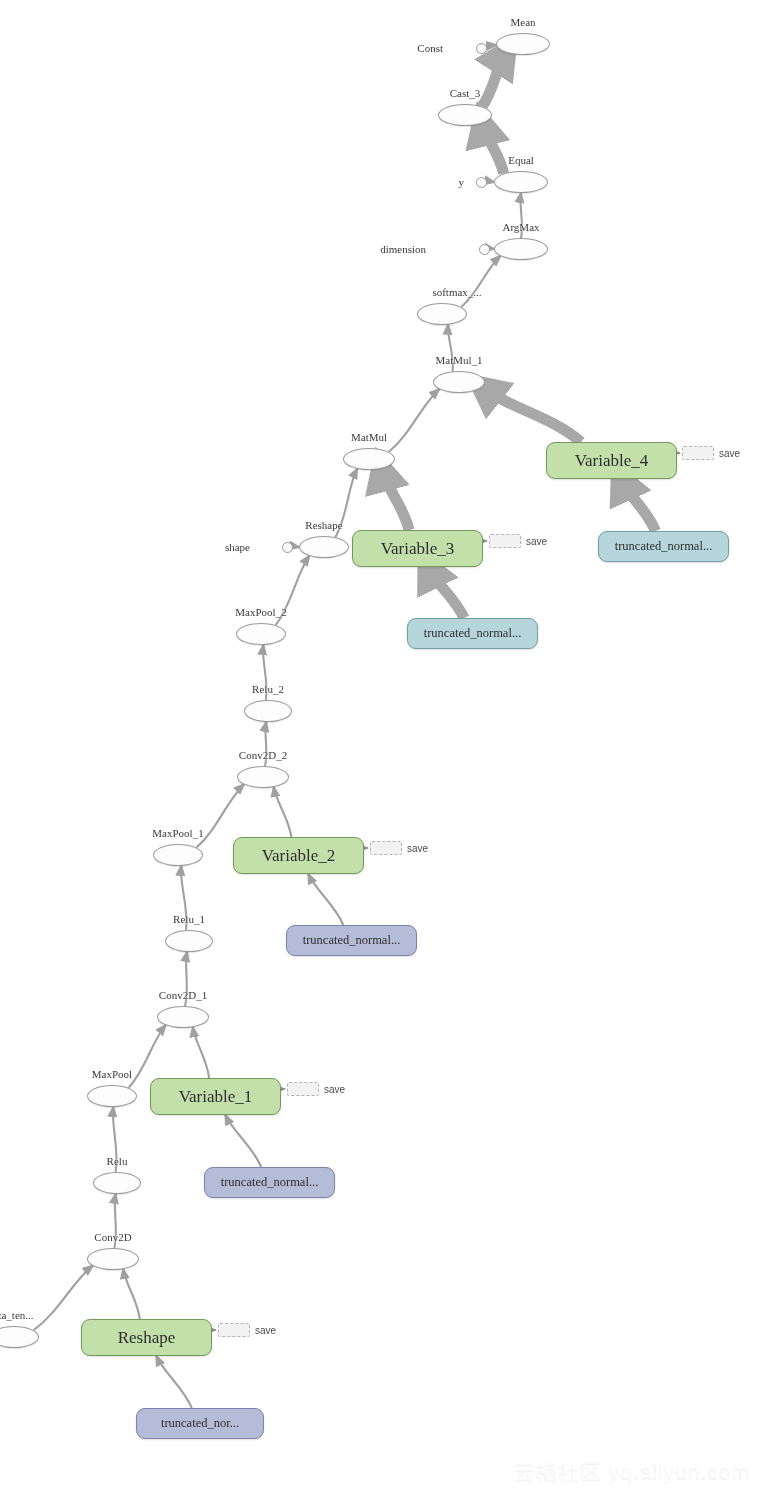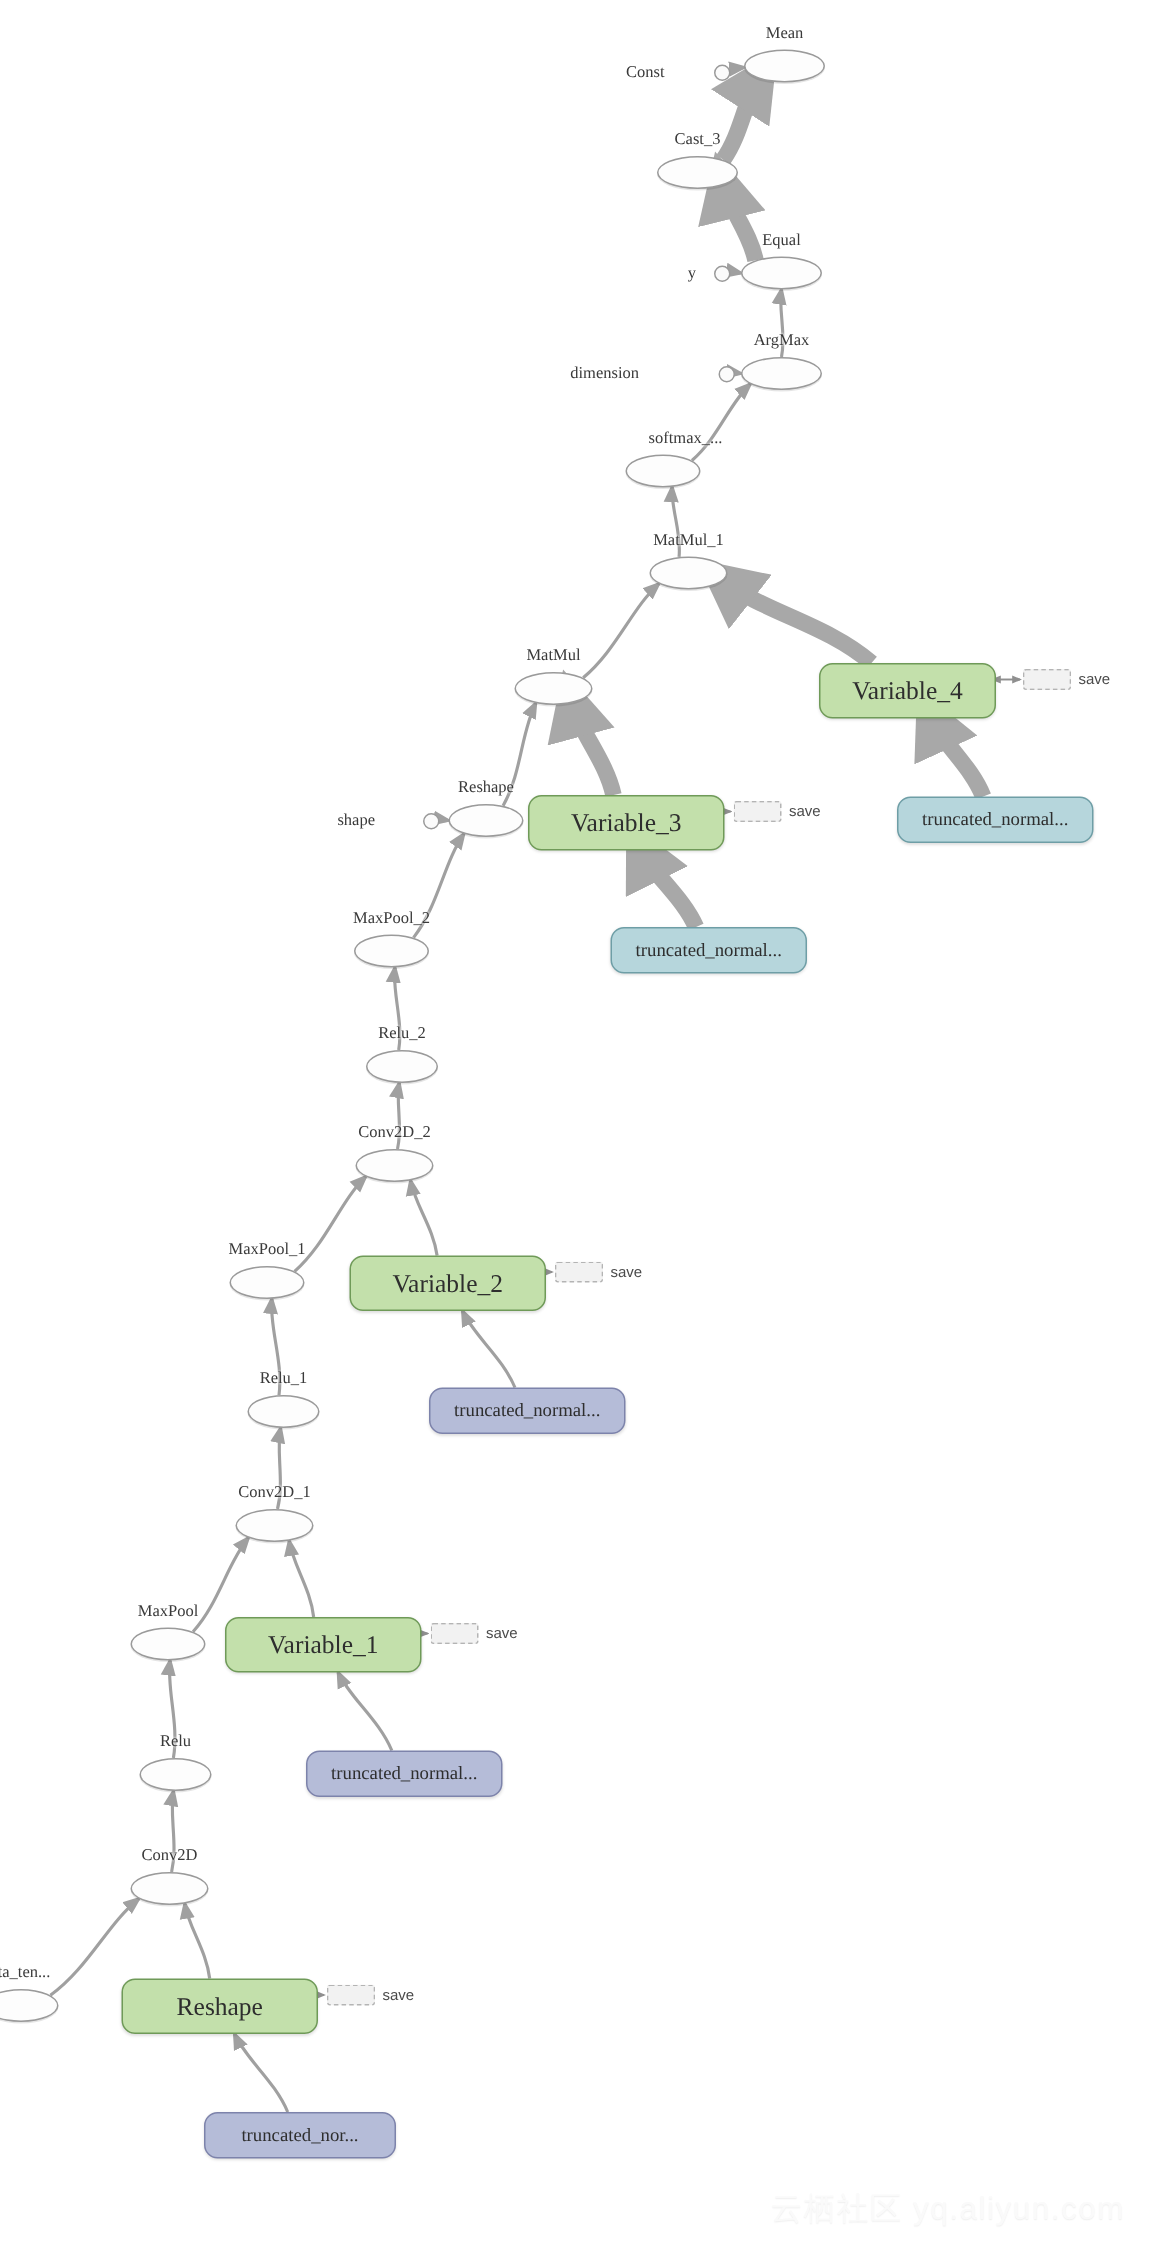--- a/index.html
+++ b/index.html
@@ -205,21 +205,21 @@
       <div class="node op-node" style="left: -11px; top: 1326px; width: 50px; height: 22px;"></div>
       <div class="op-label" style="left: 16px; top: 1315px; transform: translate(-50%, -50%);">ta_ten...</div>
       <div class="node stub-node" style="left: 475.5px; top: 42.5px;"></div>
       <div class="stub-label" style="left: 443px; top: 42px; transform: translate(-100%, 0px);">Const</div>
       <div class="node stub-node" style="left: 475.5px; top: 176.5px;"></div>
       <div class="stub-label" style="left: 464px; top: 176px; transform: translate(-100%, 0px);">y</div>
       <div class="node stub-node" style="left: 478.5px; top: 243.5px;"></div>
       <div class="stub-label" style="left: 426px; top: 243px; transform: translate(-100%, 0px);">dimension</div>
       <div class="node stub-node" style="left: 281.5px; top: 541.5px;"></div>
       <div class="stub-label" style="left: 250px; top: 541px; transform: translate(-100%, 0px);">shape</div>
-      <div class="node var-node" style="left: 546px; top: 442px; width: 118px; height: 37px;">Variable_4</div>
+      <div class="node var-node" style="left: 546px; top: 442px; width: 131px; height: 37px;">Variable_4</div>
       <div class="node var-node" style="left: 352px; top: 530px; width: 131px; height: 37px;">Variable_3</div>
       <div class="node var-node" style="left: 233px; top: 837px; width: 131px; height: 37px;">Variable_2</div>
       <div class="node var-node" style="left: 150px; top: 1078px; width: 131px; height: 37px;">Variable_1</div>
       <div class="node var-node" style="left: 81px; top: 1319px; width: 131px; height: 37px;">Reshape</div>
       <div class="node init-node init-teal" style="left: 598px; top: 531px; width: 131px; height: 31px;">truncated_normal...</div>
       <div class="node init-node init-teal" style="left: 407px; top: 618px; width: 131px; height: 31px;">truncated_normal...</div>
       <div class="node init-node init-blue" style="left: 286px; top: 925px; width: 131px; height: 31px;">truncated_normal...</div>
       <div class="node init-node init-blue" style="left: 204px; top: 1167px; width: 131px; height: 31px;">truncated_normal...</div>
       <div class="node init-node init-blue" style="left: 136px; top: 1408px; width: 128px; height: 31px;">truncated_nor...</div>
       <div class="save-marker" style="left: 682px; top: 446px;">

